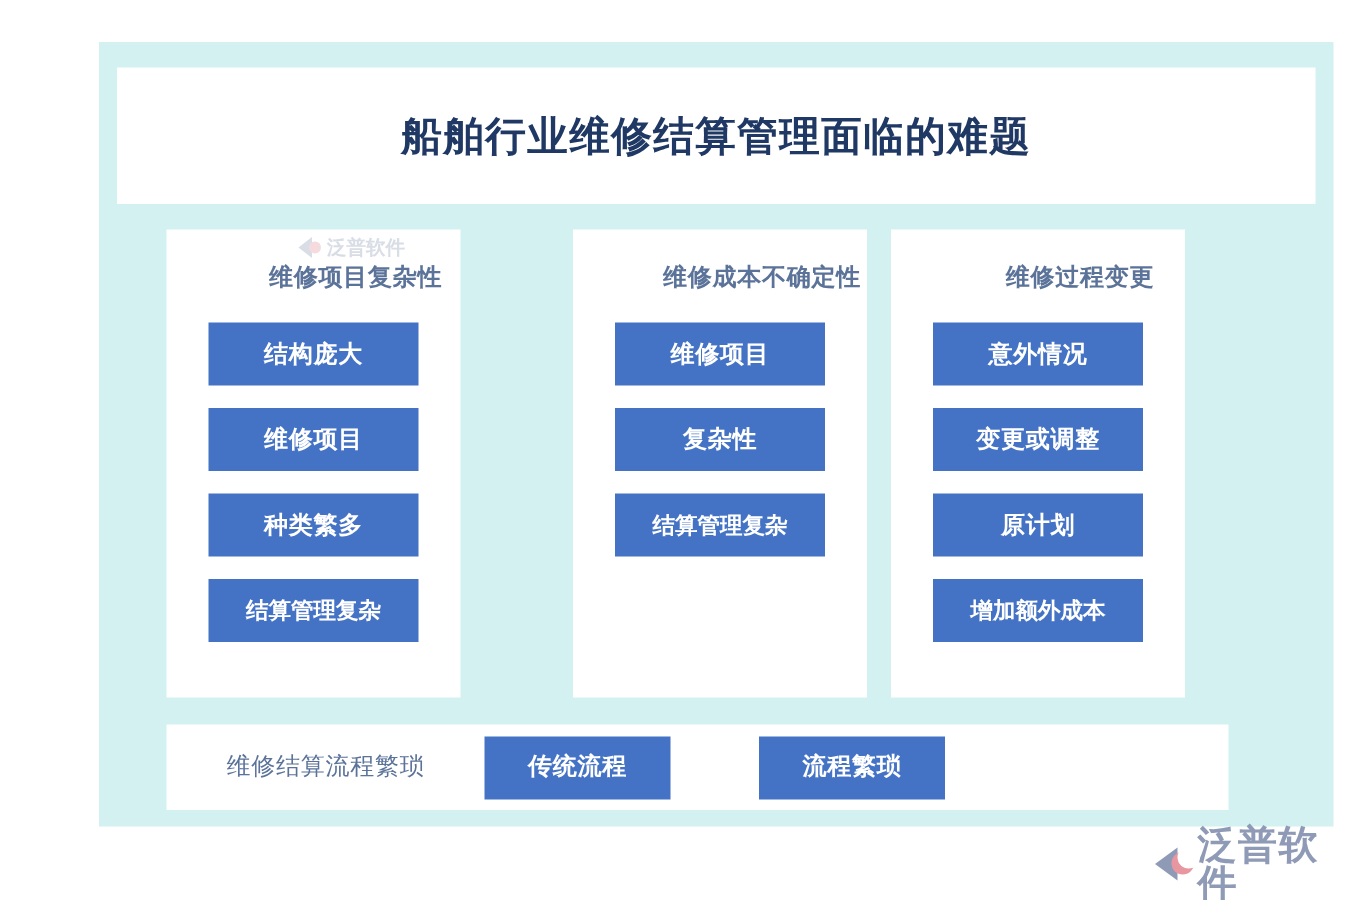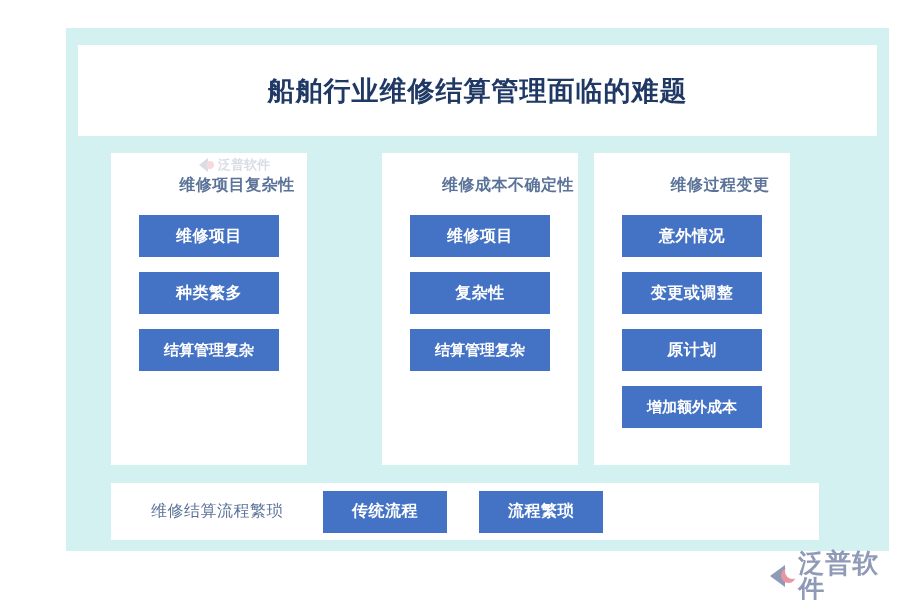--- a/index.html
+++ b/index.html
@@ -118,21 +118,21 @@
     text-align: center;
     color: #5b7399;
     font-size: 16px;
     font-weight: normal;
     letter-spacing: 0.5px;
     white-space: nowrap;
   }
   #bottom-items {
     display: flex;
     align-items: center;
-    gap: 32px;
+    gap: 59px;
   }
   .bottom-chip {
     width: 124px;
     height: 42px;
     background: #4472c4;
     color: #ffffff;
     font-size: 16px;
     font-weight: bold;
     letter-spacing: 0.5px;
     display: flex;
@@ -240,20 +240,21 @@
   <div class="column-card" id="column-card-0">
     <div id="watermark">
       <span class="wm-mark">
         <span class="tri"></span>
           <span class="dot"></span>
       </span>
       <span class="wm-text">泛普软件</span>
     </div>
     <div class="column-heading">维修项目复杂性</div>
     <div class="item-list">
+      <div class="item-chip">结构庞大</div>
       <div class="item-chip">维修项目</div>
       <div class="item-chip">种类繁多</div>
       <div class="item-chip wide-text">结算管理复杂</div>
     </div>
   </div>
 
   <div class="column-card" id="column-card-1">
     <div class="column-heading">维修成本不确定性</div>
     <div class="item-list">
       <div class="item-chip">维修项目</div>

